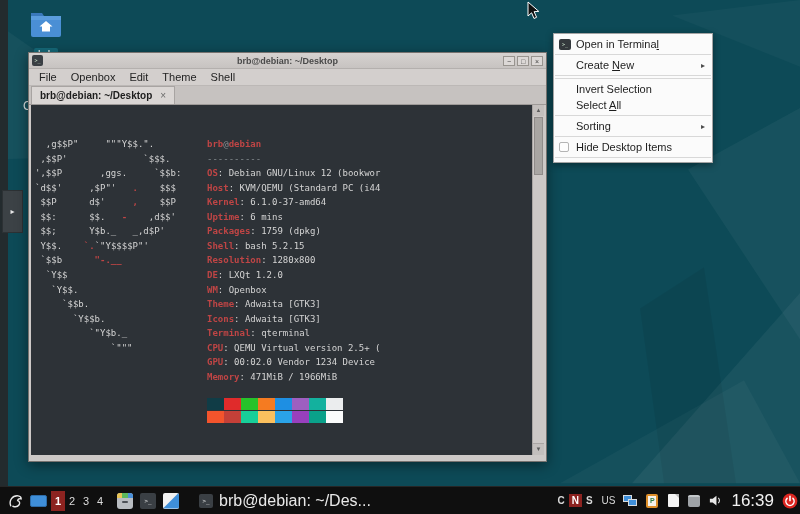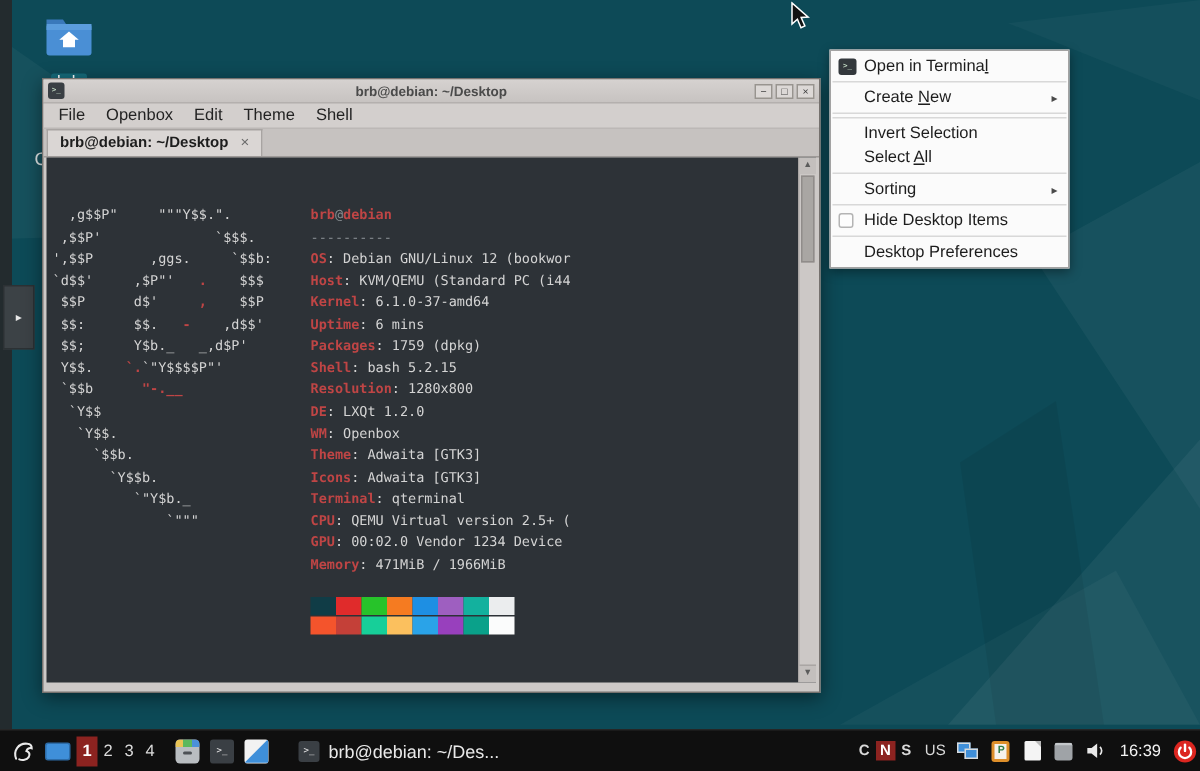--- a/index.html
+++ b/index.html
@@ -86,36 +86,36 @@
   .ic-fm .band{position:absolute;top:0;left:0;right:0;height:5px;display:flex;}
   .ic-fm .band i{flex:1;}
   .ic-fm .slot{position:absolute;left:5px;top:8px;width:6px;height:2px;background:#4d5156;border-radius:1px;}
   .ic-term{background:#3a3f44;border-radius:2px;color:#e6e6e6;font-size:6px;line-height:15px;
     text-align:center;font-family:"DejaVu Sans Mono",monospace;}
   .ic-img{background:#f2f2f2;border-radius:2px;overflow:hidden;}
   .ic-img::after{content:"";position:absolute;inset:0;background:#3f8fd9;
     clip-path:polygon(0 100%,100% 0,100% 100%);}
   .task-button{display:flex;align-items:center;gap:6px;margin-left:10px;padding:2px 6px;}
   .task-button .ic-term{width:14px;height:14px;line-height:13px;}
-  .task-label{font-size:12px;color:#e9e9e9;}
+  .task-label{font-size:16px;color:#e9e9e9;}
   .tb-right{margin-left:auto;display:flex;align-items:center;gap:5px;padding-right:2px;}
   .klet{font-size:10px;font-weight:bold;color:#d9d9d9;padding:1px 1px;}
   .klet-active{background:#8c2320;color:#fff;padding:1px 3px;}
   .layout{font-size:10px;color:#d9d9d9;margin:0 3px;}
   .tray-ic{width:16px;height:16px;position:relative;display:flex;align-items:center;justify-content:center;}
   .ic-net .m1,.ic-net .m2{position:absolute;width:9px;height:7px;background:#3f8fd9;border:1px solid #d7dbde;box-sizing:border-box;}
   .ic-net .m1{left:0;top:2px;} .ic-net .m2{left:5px;top:6px;}
   .ic-clip{width:12px;height:14px;background:#de8f2a;border-radius:2px;display:flex;align-items:center;justify-content:center;}
   .ic-clip i{font-style:normal;background:#f6f2ec;width:8px;height:10px;font-size:7px;font-weight:bold;
     color:#2d7d46;text-align:center;line-height:10px;}
   .ic-note{width:11px;height:13px;background:#f4f4f4;border-radius:1px;position:relative;}
   .ic-note::after{content:"";position:absolute;right:0;top:0;border-style:solid;border-width:0 4px 4px 0;
     border-color:transparent #b9b9b9 transparent transparent;}
   .ic-box{width:12px;height:12px;background:#9fa3a7;border-radius:2px;border-top:2px solid #c4c8cb;box-sizing:border-box;}
-  .clock{font-size:11px;color:#f2f2f2;margin:0 3px;}
+  .clock{font-size:17px;color:#f2f2f2;margin:0 3px;}
   .power{width:16px;height:16px;flex:none;}
   
   .mouse-cursor{position:absolute;left:527px;top:1px;}
 </style>
 </head>
 <body>
 
 <div class="shape" style="background:rgba(255,255,255,.045);clip-path:polygon(86% 33%,100% 21%,100% 66%);"></div>
 <div class="shape" style="background:rgba(255,255,255,.05);clip-path:polygon(79% 94%,100% 57%,100% 94%);"></div>
 <div class="shape" style="background:rgba(255,255,255,.035);clip-path:polygon(70% 94%,93% 74%,100% 94%);"></div>
@@ -202,23 +202,20 @@
     <div class="cm-item">
       <span class="cm-label">Sorting</span>
       <span class="cm-arrow">▸</span>
     </div>
     <div class="cm-sep"></div>
     <div class="cm-item">
       <span class="cm-check"></span>
       <span class="cm-label">Hide Desktop Items</span>
     </div>
     <div class="cm-sep"></div>
-    <div class="cm-item">
-      <span class="cm-label">Desktop Preferences</span>
-    </div>
   </div>
 
 <svg class="mouse-cursor" width="13" height="19" viewBox="0 0 13 19">
   <polygon points="1,1 1,15 4.6,11.8 7,17.5 9.6,16.3 7.1,10.7 11.8,10.4" fill="#111" stroke="#fff" stroke-width="1"></polygon>
 </svg>
 
 <div class="taskbar">
   <div class="tb-left">
     <div class="menu-btn">
       <svg width="17" height="17" viewBox="0 0 16 16">

